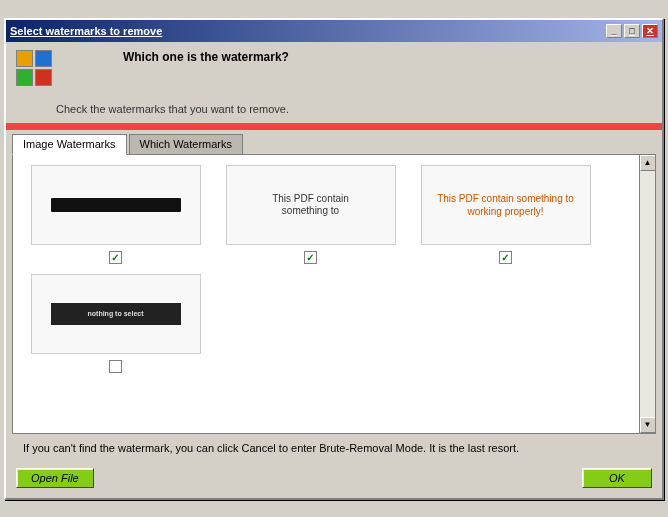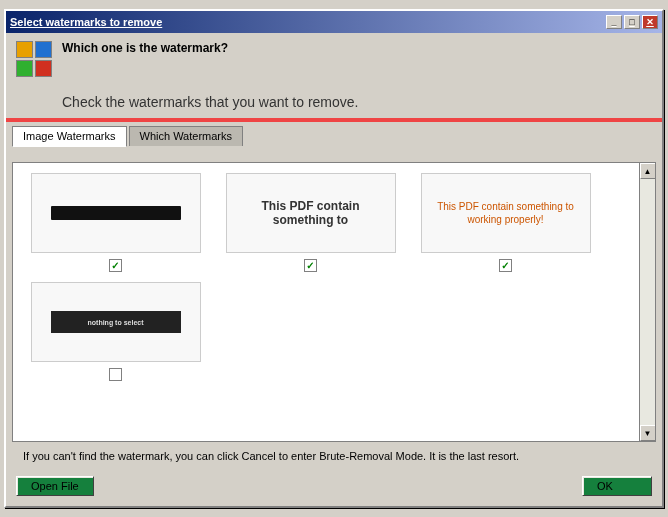--- a/index.html
+++ b/index.html
@@ -66,22 +66,23 @@
       background: #c0392b;
       color: white;
       font-weight: bold;
     }
 
     .header-area {
       background: #d4d0c8;
       padding: 8px 10px;
       display: flex;
       align-items: flex-start;
-      gap: 10px;
-      border-bottom: 4px solid #ef4444;
+      gap: 4px;
+      border-bottom: 7px solid #ef4444;
+      text-align: right;
     }
 
     .header-icon {
       width: 36px;
       height: 36px;
       flex-shrink: 0;
     }
 
     .header-icon-grid {
       display: grid;
@@ -101,29 +102,29 @@
     .icon-cell-4 { background: #d03020; }
 
     .header-text h2 {
       font-size: 12px;
       font-weight: bold;
       color: #000;
       margin-bottom: 3px;
     }
 
     .header-text p {
-      font-size: 14px;
+      font-size: 11px;
       color: #333;
       margin-top: 39px;
     }
 
     .tabs-row {
       display: flex;
       background: #d4d0c8;
-      padding: 4px 6px 16px 6px;
+      padding: 4px 6px 0 6px;
       gap: 2px;
     }
 
     .tab {
       padding: 3px 10px 4px 10px;
       border: 1px solid #808080;
       border-bottom: none;
       background: #d4d0c8;
       cursor: pointer;
       font-size: 11px;
@@ -180,24 +181,24 @@
     }
 
     .wm-black-bar {
       width: 130px;
       height: 14px;
       background: #111;
       border-radius: 1px;
     }
 
     .wm-dark-text {
-      font-size: 12px;
+      font-size: 10px;
       color: #333;
       text-align: center;
-      font-weight: bold;
+      font-weight: normal;
       line-height: 1.2;
     }
 
     .wm-orange-text {
       font-size: 10px;
       color: #cc5500;
       text-align: center;
       line-height: 1.3;
     }
 
@@ -281,29 +282,30 @@
     }
 
     .footer-buttons {
       display: flex;
       justify-content: space-between;
       padding: 6px 10px 10px 10px;
     }
 
     .btn {
       padding: 3px 14px;
-      background: #15803d;
+      background: #84cc16;
       border: 1px solid #fff;
       border-right-color: #404040;
       border-bottom-color: #404040;
       box-shadow: inset 1px 1px 0 #e8e8e0;
       cursor: pointer;
       font-size: 11px;
       min-width: 70px;
-      text-align: left;
+      text-align: center;
+      font-style: italic;
     }
 
     .right-buttons {
       display: flex;
       gap: 6px;
       padding-left: 36px;
     }
   </style>
 </head>
 <body>

